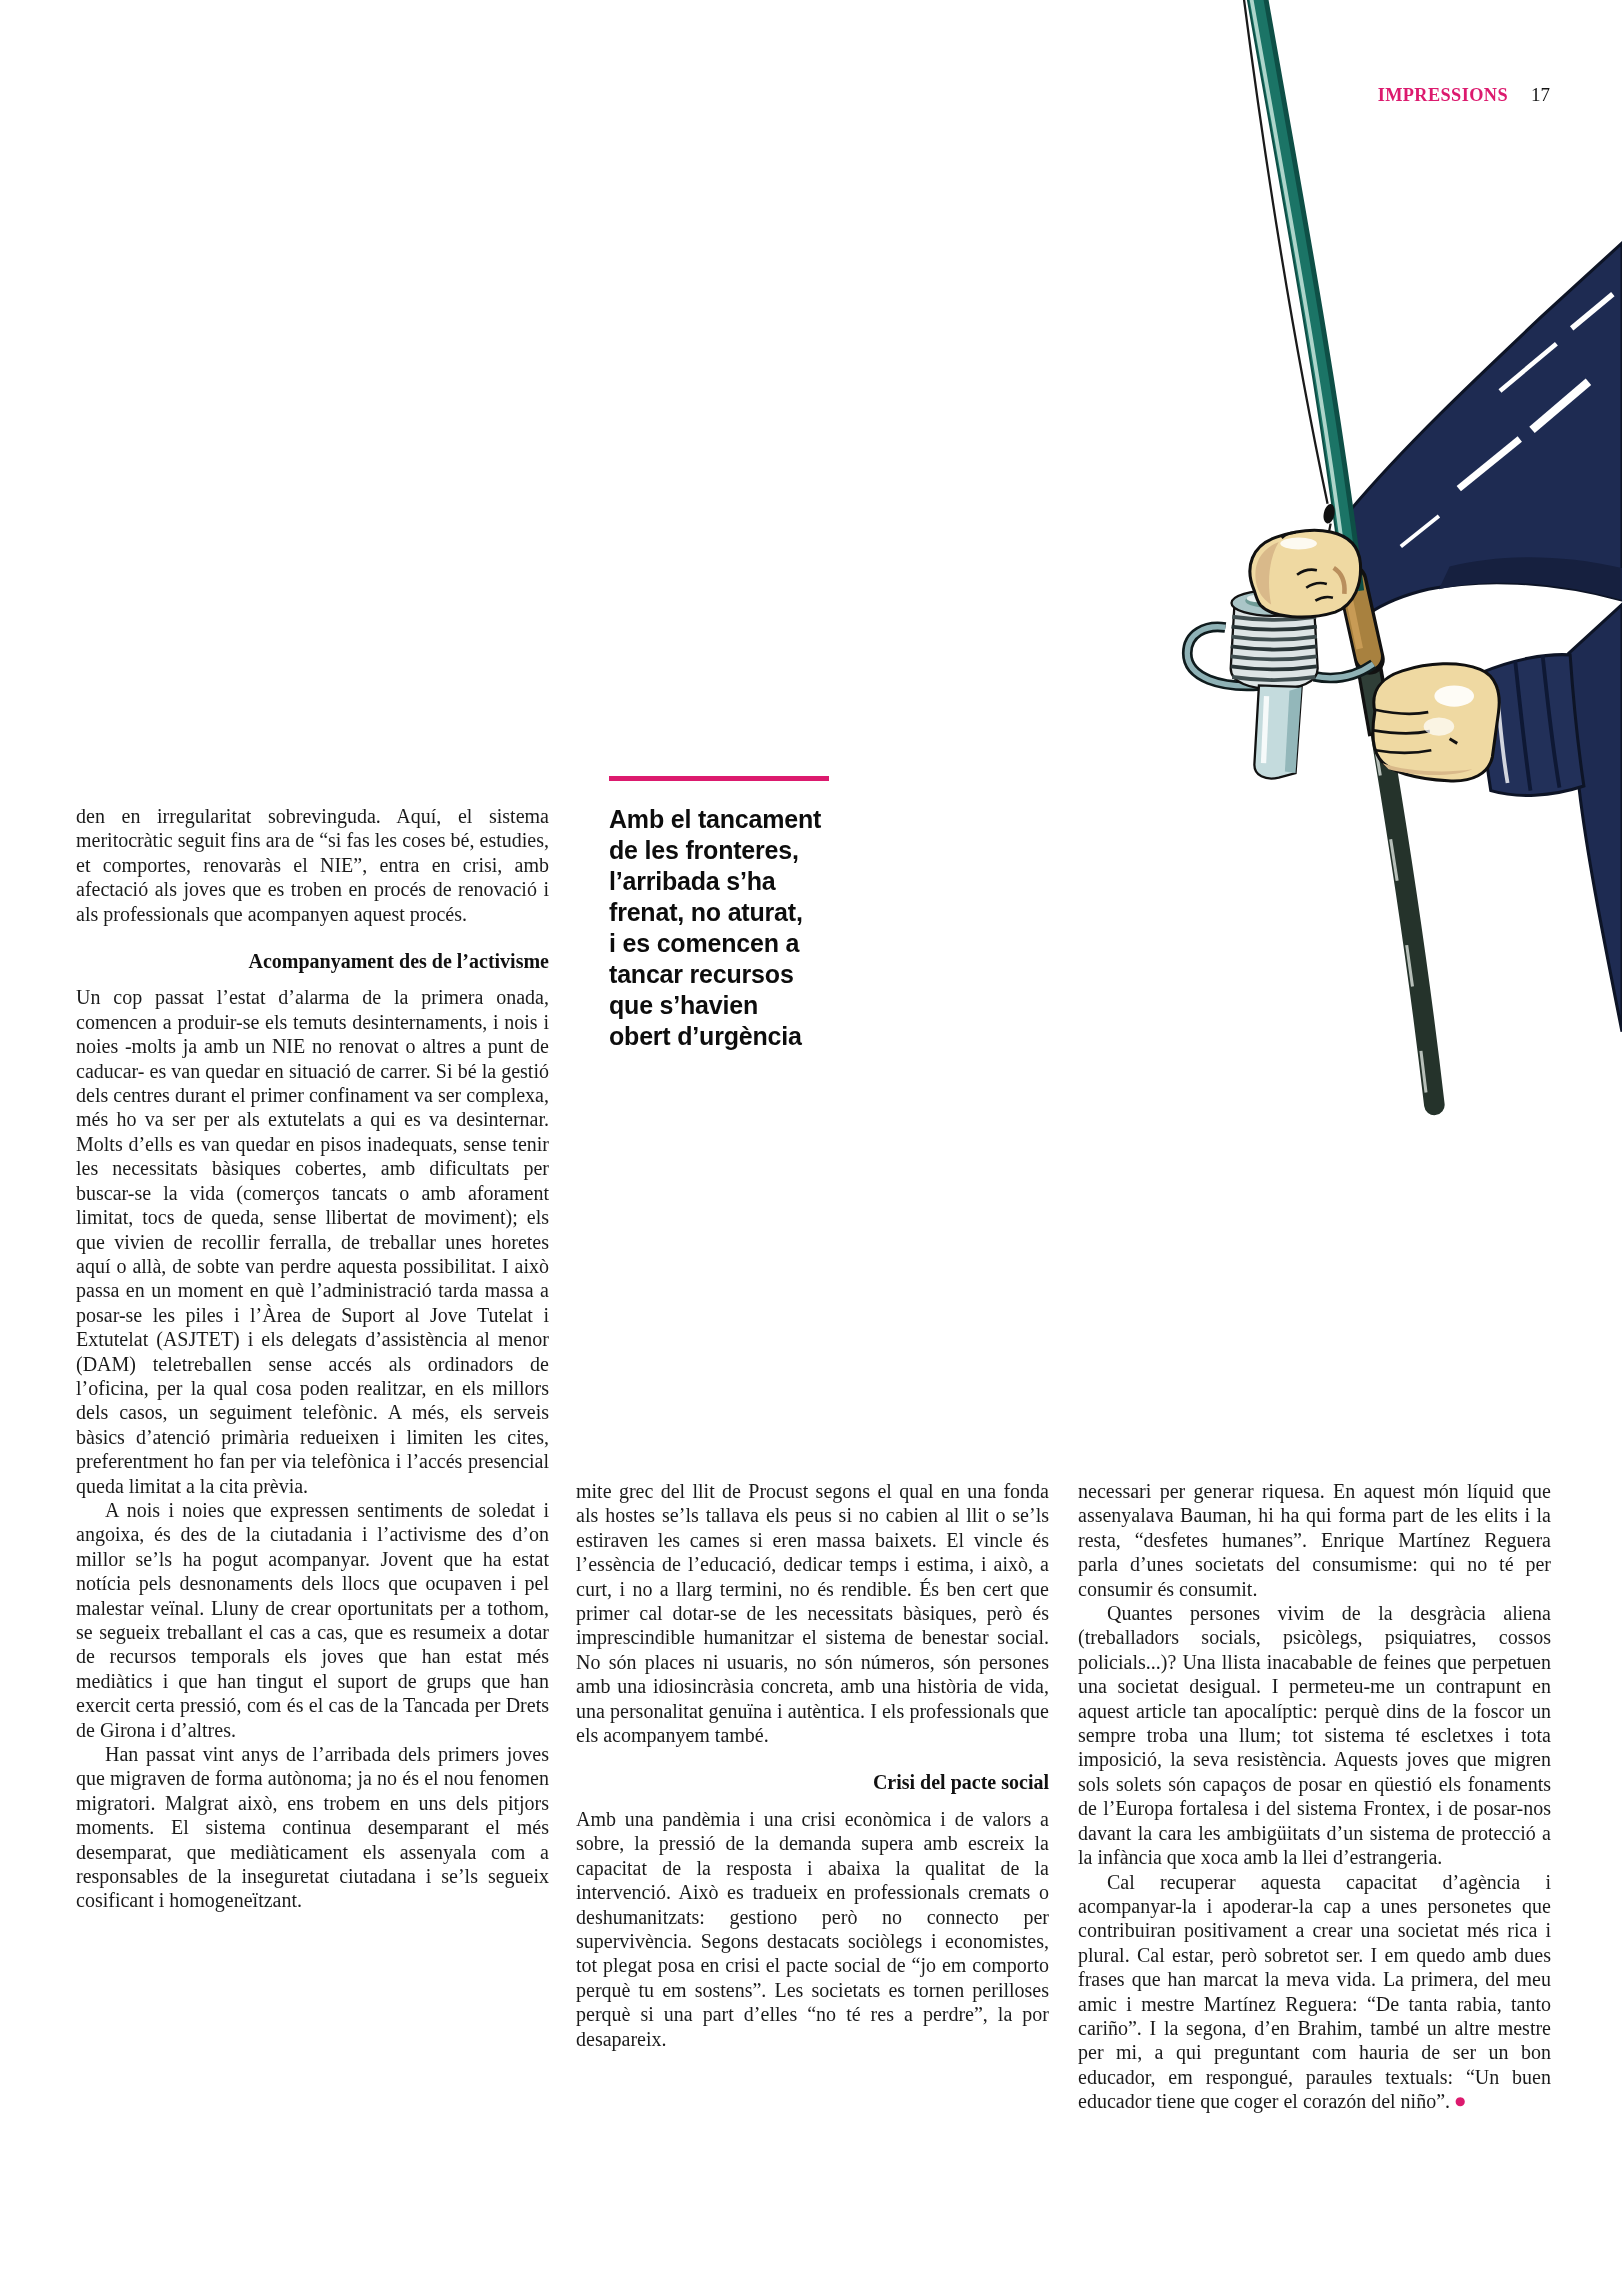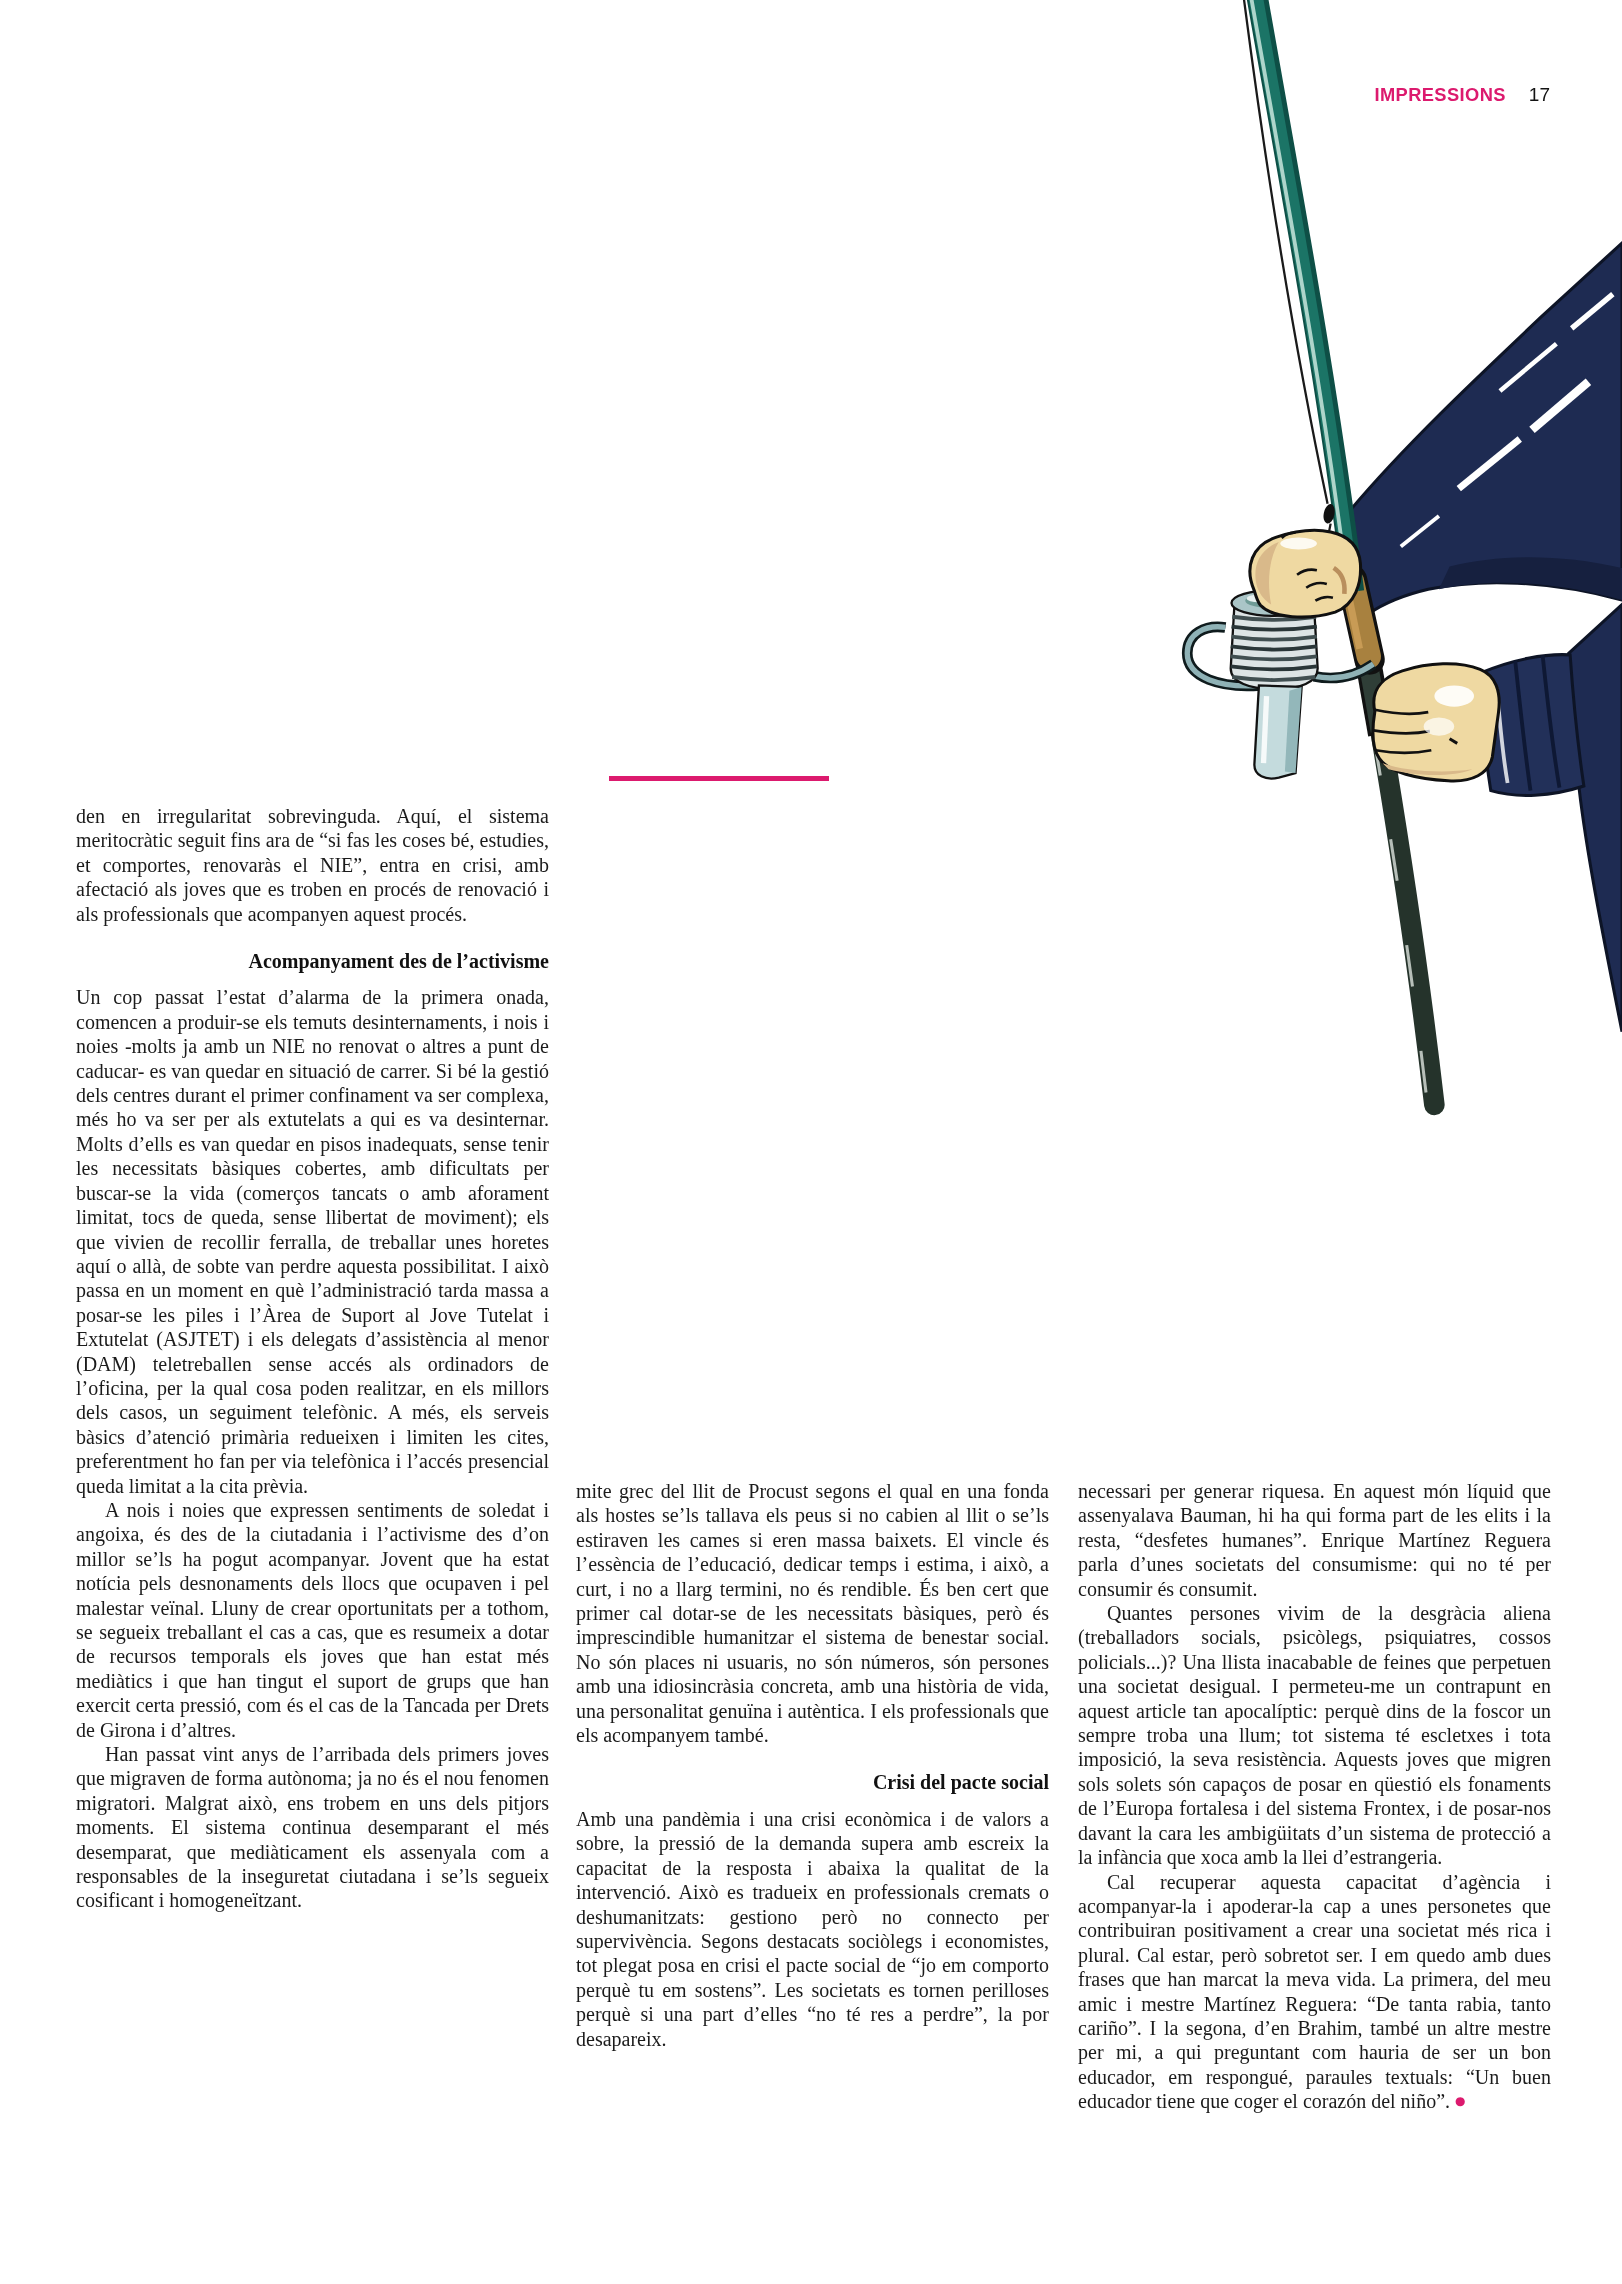--- a/index.html
+++ b/index.html
@@ -6,21 +6,21 @@
   .page{
     position:relative;
     width:1623px;height:2284px;
     background:#ffffff;
     font-family:"Liberation Serif",serif;
     color:#1b1b1b;
     overflow:hidden;
   }
   .masthead{
     position:absolute;top:84px;right:73px;
-    font-family:Liberation Sans, sans-serif;
+    font-family:Liberation Serif, serif;
     white-space:nowrap;
   }
   .section-label{
     font-weight:bold;font-size:18.3px;letter-spacing:0.4px;
     color:#dc1a6e;
   }
   .page-number{
     font-size:19px;color:#131313;margin-left:23px;font-weight:400;
   }
   .col{
@@ -146,20 +146,28 @@
   <div class="col col-left">
       <p class="noindent">den en irregularitat sobrevinguda. Aquí, el sistema meritocràtic seguit fins ara de “si fas les coses bé, estudies, et comportes, renovaràs el NIE”, entra en crisi, amb afectació als joves que es troben en procés de renovació i als professionals que acompanyen aquest procés.</p>
       <h3>Acompanyament des de l’activisme</h3>
       <p class="noindent">Un cop passat l’estat d’alarma de la primera onada, comencen a produir-se els temuts desinternaments, i nois i noies -molts ja amb un NIE no renovat o altres a punt de caducar- es van quedar en situació de carrer. Si bé la gestió dels centres durant el primer confinament va ser complexa, més ho va ser per als extutelats a qui es va desinternar. Molts d’ells es van quedar en pisos inadequats, sense tenir les necessitats bàsiques cobertes, amb dificultats per buscar-se la vida (comerços tancats o amb aforament limitat, tocs de queda, sense llibertat de moviment); els que vivien de recollir ferralla, de treballar unes horetes aquí o allà, de sobte van perdre aquesta possibilitat. I això passa en un moment en què l’administració tarda massa a posar-se les piles i l’Àrea de Suport al Jove Tutelat i Extutelat (ASJTET) i els delegats d’assistència al menor (DAM) teletreballen sense accés als ordinadors de l’oficina, per la qual cosa poden realitzar, en els millors dels casos, un seguiment telefònic. A més, els serveis bàsics d’atenció primària redueixen i limiten les cites, preferentment ho fan per via telefònica i l’accés presencial queda limitat a la cita prèvia.</p>
       <p>A nois i noies que expressen sentiments de soledat i angoixa, és des de la ciutadania i l’activisme des d’on millor se’ls ha pogut acompanyar. Jovent que ha estat notícia pels desnonaments dels llocs que ocupaven i pel malestar veïnal. Lluny de crear oportunitats per a tothom, se segueix treballant el cas a cas, que es resumeix a dotar de recursos temporals els joves que han estat més mediàtics i que han tingut el suport de grups que han exercit certa pressió, com és el cas de la Tancada per Drets de Girona i d’altres.</p>
       <p>Han passat vint anys de l’arribada dels primers joves que migraven de forma autònoma; ja no és el nou fenomen migratori. Malgrat això, ens trobem en uns dels pitjors moments. El sistema continua desemparant el més desemparat, que mediàticament els assenyala com a responsables de la inseguretat ciutadana i se’ls segueix cosificant i homogeneïtzant.</p>
     </div>
 
   <aside class="pullquote">
     <div class="pq-rule"></div>
+    <p class="pq-text">Amb el tancament
+de les fronteres,
+l’arribada s’ha
+frenat, no aturat,
+i es comencen a
+tancar recursos
+que s’havien
+obert d’urgència</p>
   </aside>
 
   <div class="col col-mid">
       <p class="noindent">mite grec del llit de Procust segons el qual en una fonda als hostes se’ls tallava els peus si no cabien al llit o se’ls estiraven les cames si eren massa baixets. El vincle és l’essència de l’educació, dedicar temps i estima, i això, a curt, i no a llarg termini, no és rendible. És ben cert que primer cal dotar-se de les necessitats bàsiques, però és imprescindible humanitzar el sistema de benestar social. No són places ni usuaris, no són números, són persones amb una idiosincràsia concreta, amb una història de vida, una personalitat genuïna i autèntica. I els professionals que els acompanyem també.</p>
       <h3>Crisi del pacte social</h3>
       <p class="noindent">Amb una pandèmia i una crisi econòmica i de valors a sobre, la pressió de la demanda supera amb escreix la capacitat de la resposta i abaixa la qualitat de la intervenció. Això es tradueix en professionals cremats o deshumanitzats: gestiono però no connecto per supervivència. Segons destacats sociòlegs i economistes, tot plegat posa en crisi el pacte social de “jo em comporto perquè tu em sostens”. Les societats es tornen perilloses perquè si una part d’elles “no té res a perdre”, la por desapareix.</p>
     </div>
   <div class="col col-right">
       <p class="noindent">necessari per generar riquesa. En aquest món líquid que assenyalava Bauman, hi ha qui forma part de les elits i la resta, “desfetes humanes”. Enrique Martínez Reguera parla d’unes societats del consumisme: qui no té per consumir és consumit.</p>
       <p>Quantes persones vivim de la desgràcia aliena (treballadors socials, psicòlegs, psiquiatres, cossos policials...)? Una llista inacabable de feines que perpetuen una societat desigual. I permeteu-me un contrapunt en aquest article tan apocalíptic: perquè dins de la foscor un sempre troba una llum; tot sistema té escletxes i tota imposició, la seva resistència. Aquests joves que migren sols solets són capaços de posar en qüestió els fonaments de l’Europa fortalesa i del sistema Frontex, i de posar-nos davant la cara les ambigüitats d’un sistema de protecció a la infància que xoca amb la llei d’estrangeria.</p>

